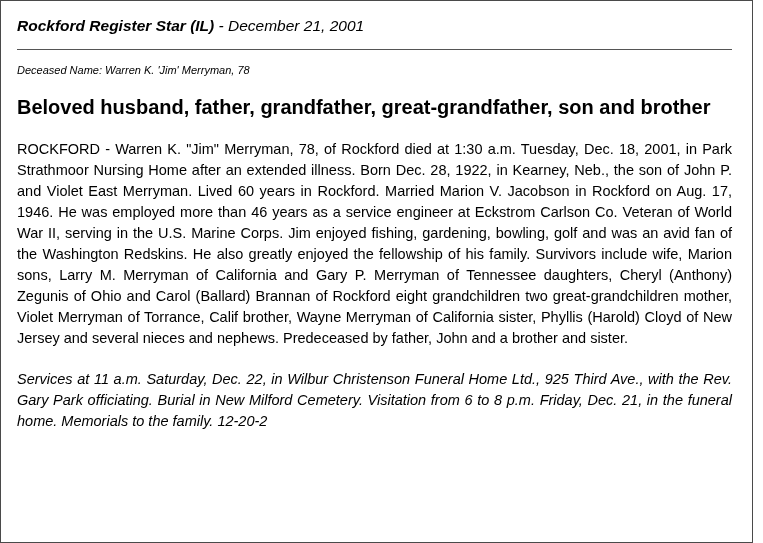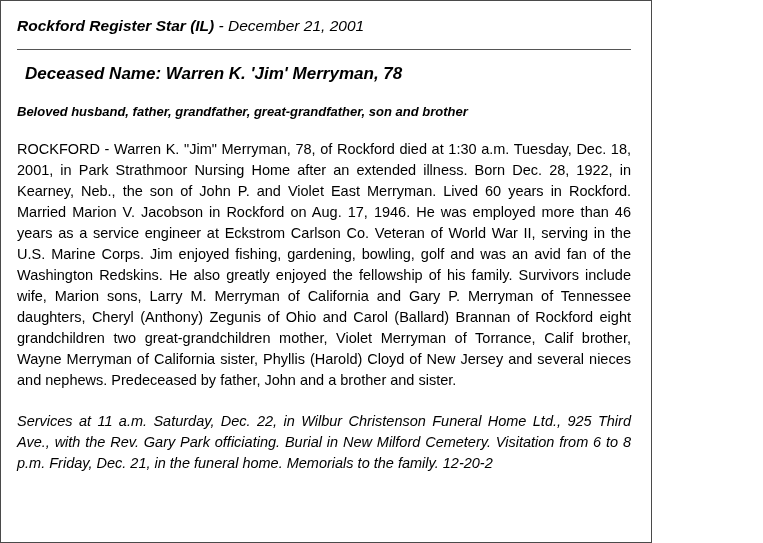--- a/index.html
+++ b/index.html
@@ -9,21 +9,21 @@
   }
   body {
     width: 763px;
     height: 543px;
     font-family: "Liberation Sans", sans-serif;
     color: #000000;
     overflow: hidden;
   }
   .page {
     box-sizing: border-box;
-    width: 652px;
+    width: 753px;
     height: 543px;
     padding: 10px 18px 0 14px;
     border: 1px solid #4a4a4a;
     background: #ffffff;
   }
   .source-line {
     font-size: 15.5px;
     font-style: italic;
     margin: 6px 0 0 2px;
     white-space: nowrap;
@@ -33,31 +33,30 @@
   }
   .source-date {
     font-weight: normal;
   }
   .rule {
     border: 0;
     border-top: 1px solid #555555;
     margin: 14px 2px 0 2px;
   }
   .deceased-line {
-    font-size: 17px;
+    font-size: 11px;
     font-style: italic;
-    font-weight: bold;
-    margin: 14px 0 0 10px;
+    font-weight: normal;
+    margin: 14px 0 0 2px;
     white-space: nowrap;
   }
   .subtitle {
-    font-size: 13px;
+    font-size: 20px;
     font-weight: bold;
     margin: 20px 0 0 2px;
-    font-style: italic;
   }
   .body-par {
     font-size: 14.5px;
     line-height: 1.45;
     text-align: justify;
     margin: 20px 2px 0 2px;
   }
   .body-par.second {
     margin-top: 20px;
     font-style: italic;

